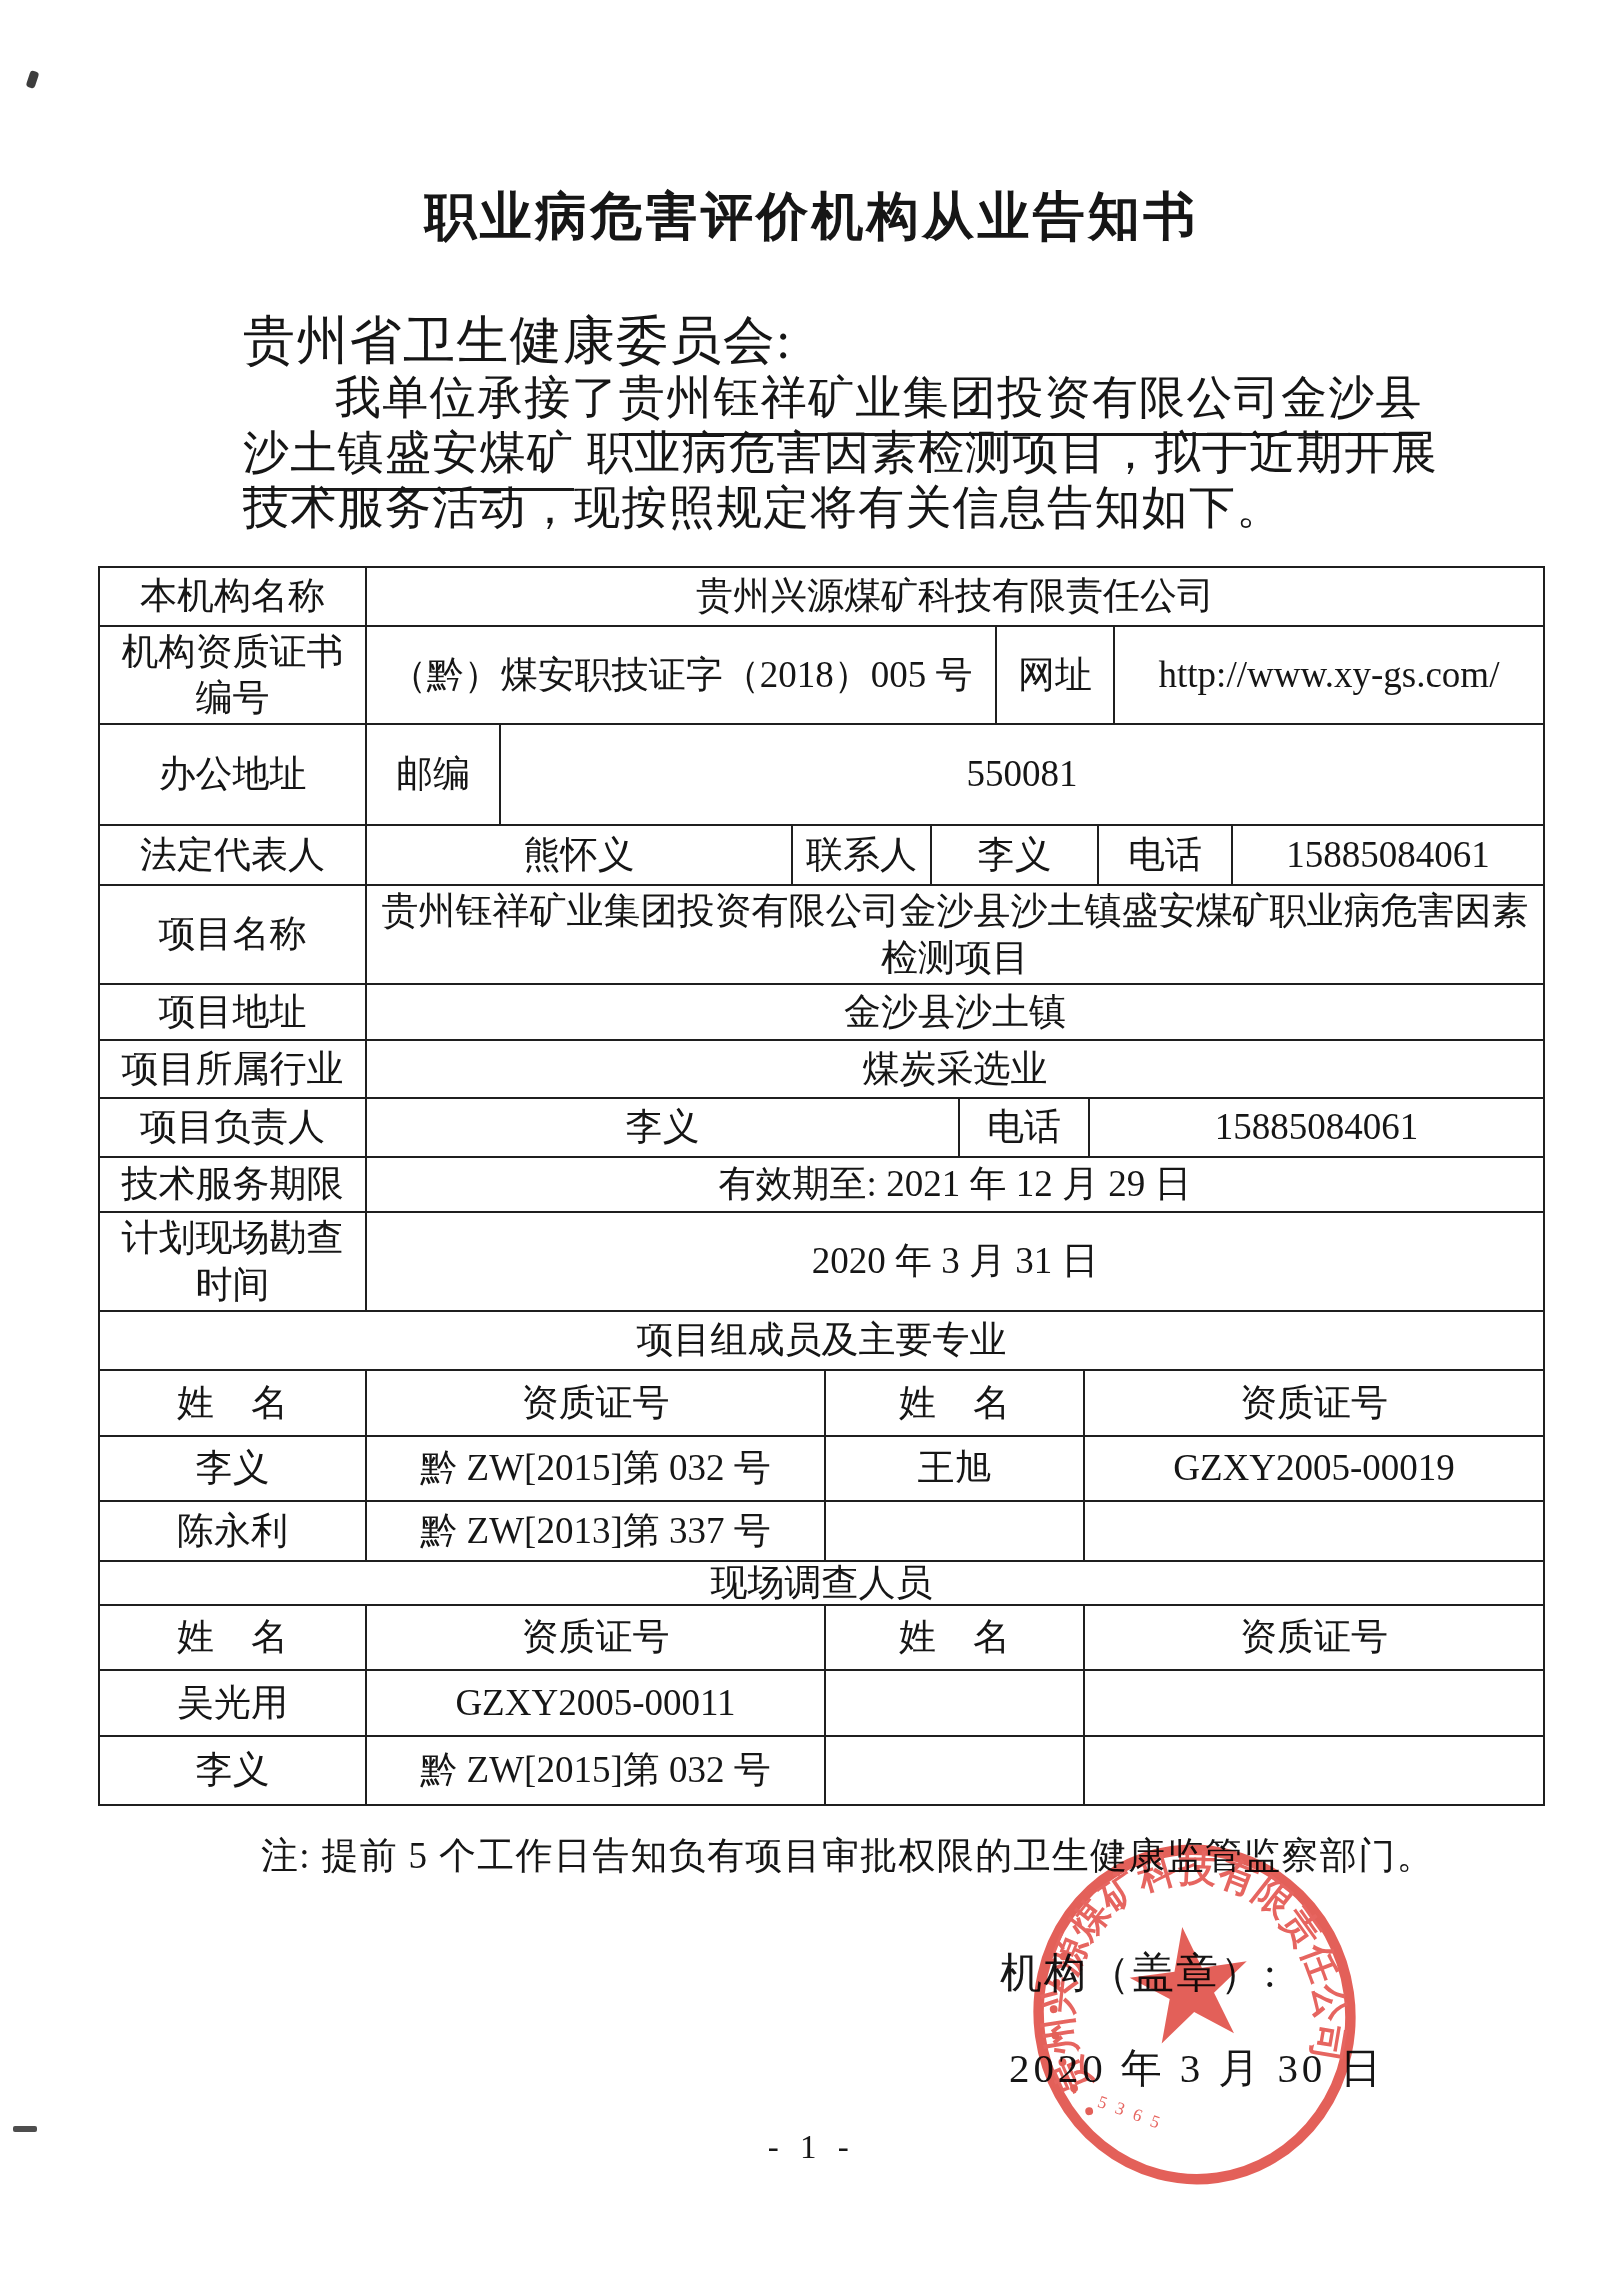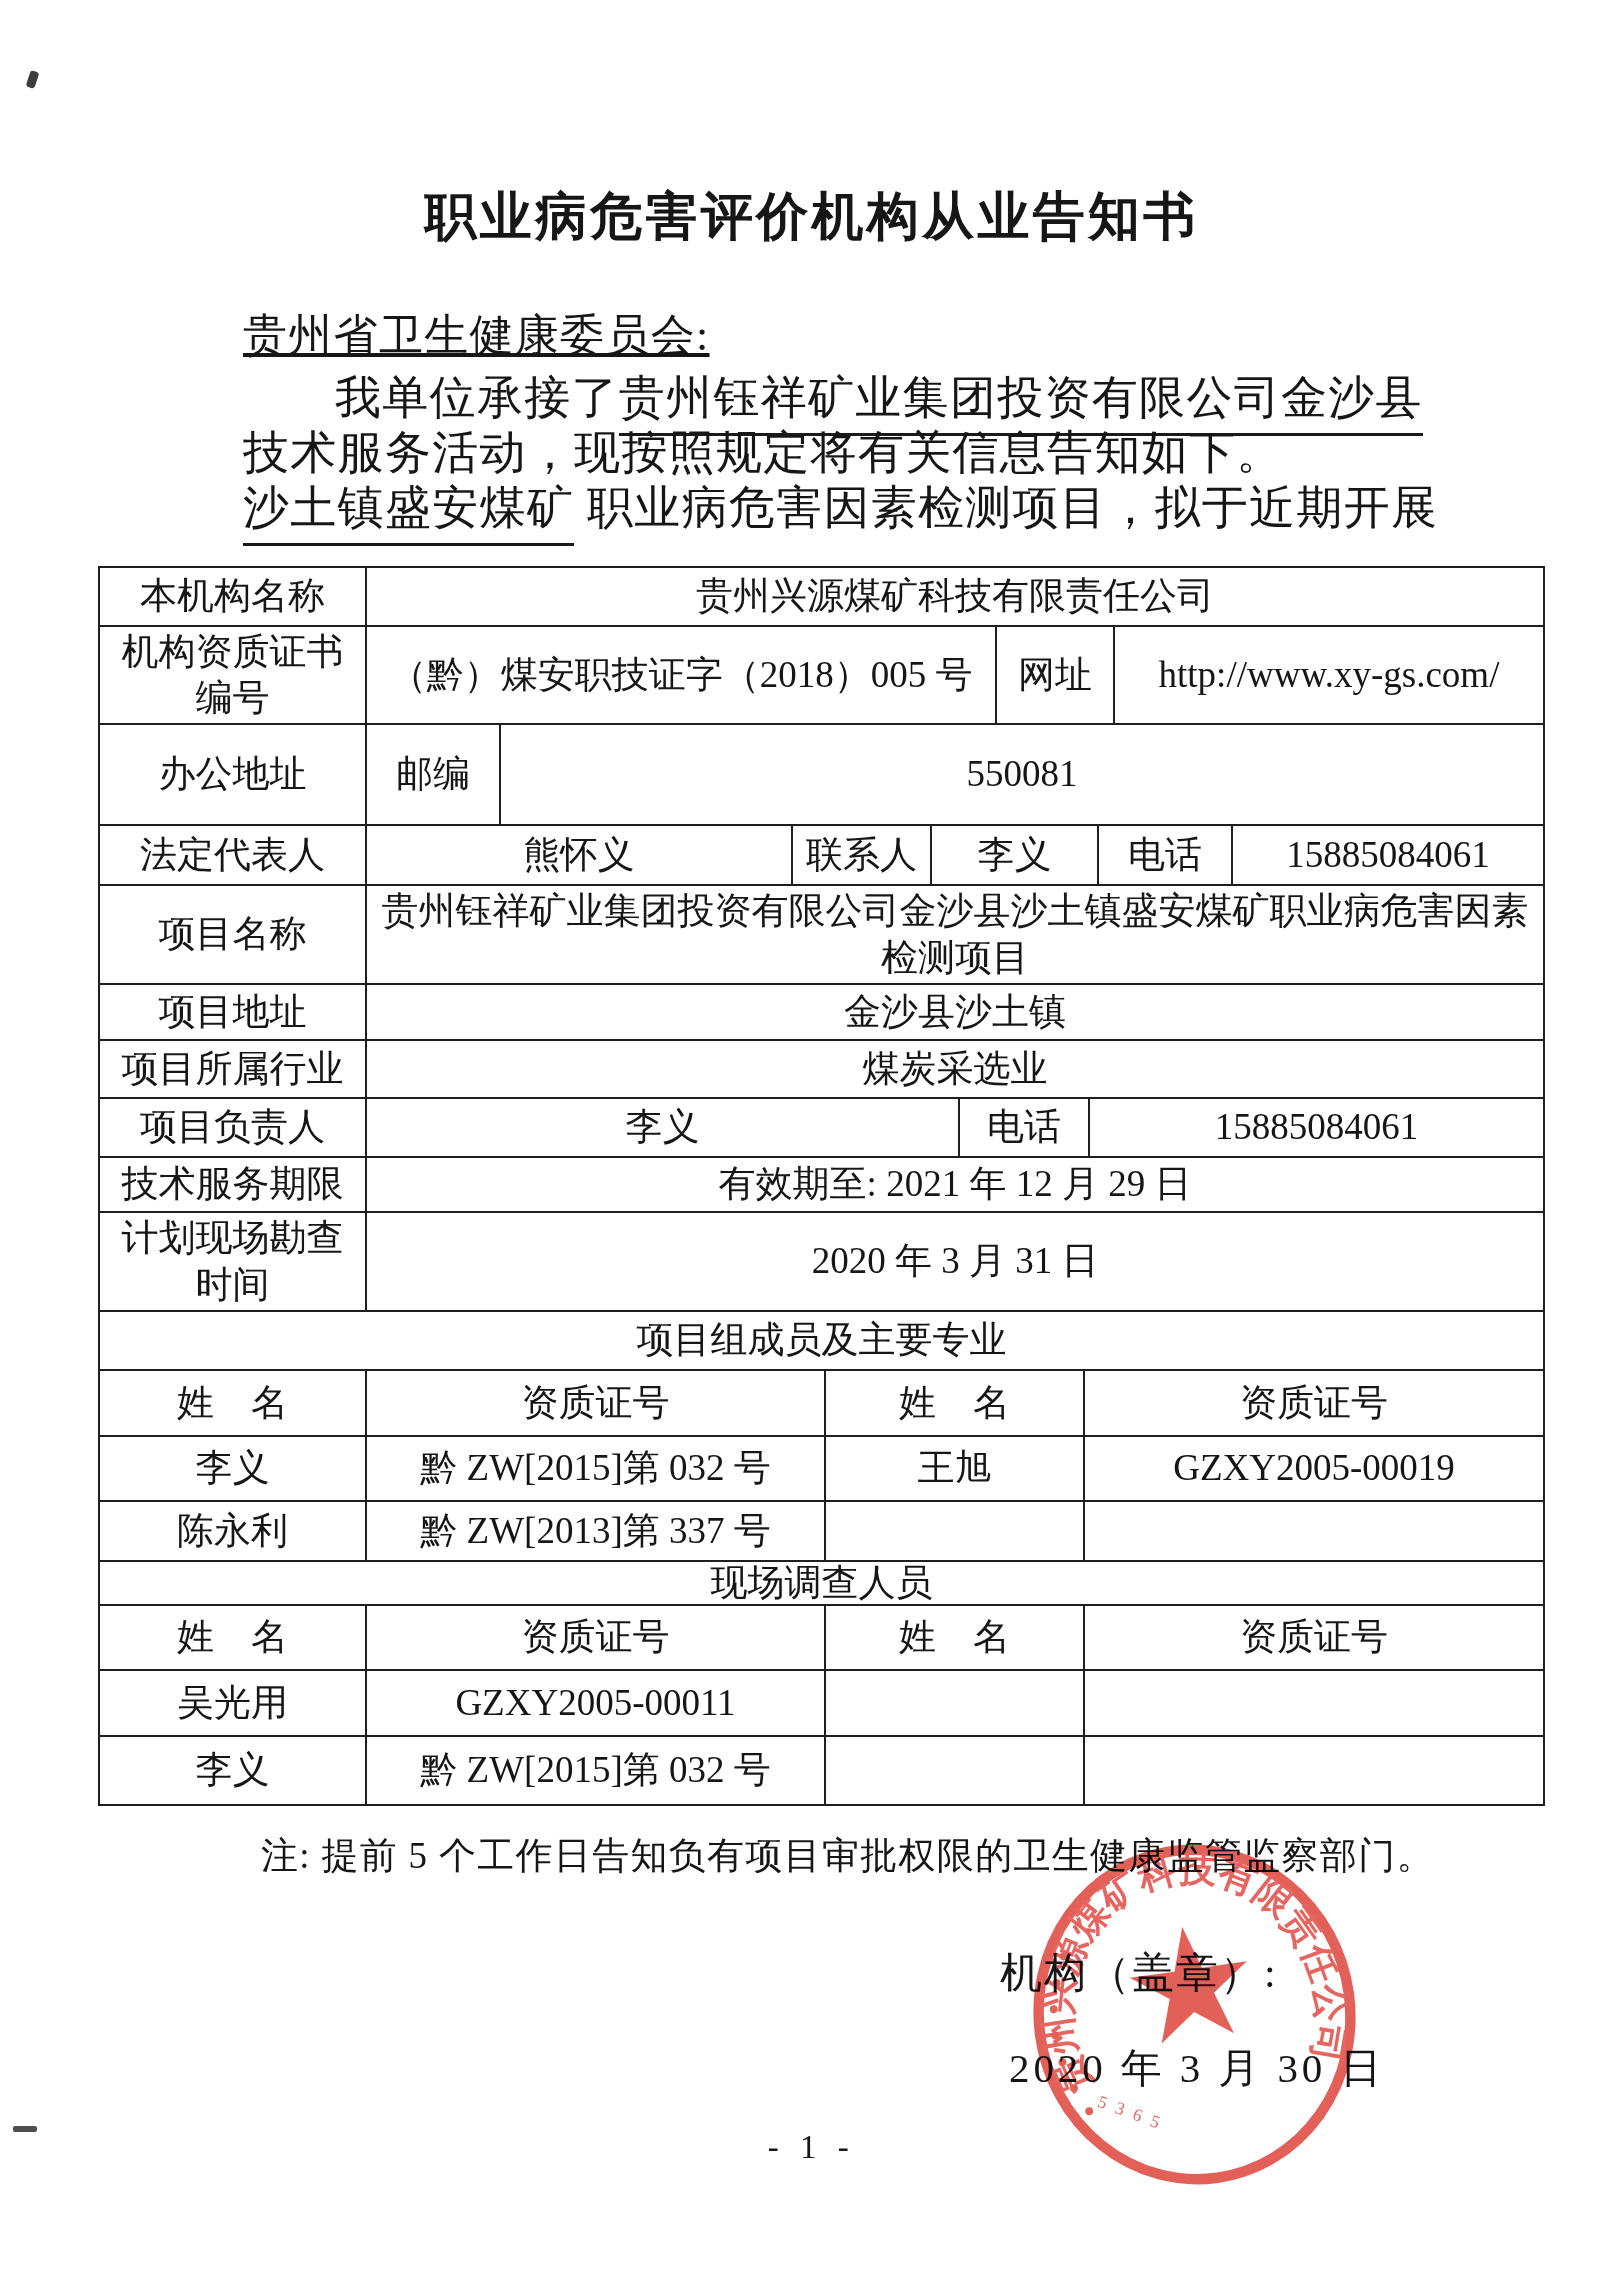--- a/index.html
+++ b/index.html
@@ -15,21 +15,21 @@
     font-family:"Liberation Serif","DejaVu Serif",serif;
     color:var(--ink);
   }
   .doc-title{
     position:absolute;left:0;top:182px;width:100%;
     text-align:center;
     font-size:52px;font-weight:700;letter-spacing:3.3px;
   }
   .salutation{
     position:absolute;left:243px;top:306px;
-    font-size:44px;letter-spacing:1.3px;text-decoration:underline;
+    font-size:52px;letter-spacing:1.3px;
   }
   .intro{
     position:absolute;left:243px;top:370px;
     font-size:46px;line-height:55px;letter-spacing:1.3px;
     white-space:nowrap;
   }
   .intro .iline{height:55px;}
   .intro .indent{padding-left:92px;}
   .u{border-bottom:3.3px solid #1a1a1a;padding-bottom:10px;}
   .tbl{
@@ -78,22 +78,22 @@
 <body>
 
 <div class="page">
 
   <div class="doc-title">职业病危害评价机构从业告知书</div>
 
   <div class="salutation">贵州省卫生健康委员会:</div>
 
   <div class="intro">
     <div class="iline indent"><span>我单位承接了</span><span class="u">贵州钰祥矿业集团投资有限公司金沙县</span></div>
+    <div class="iline"><span class="u">沙土镇盛安煤矿</span><span> 职业病危害因素检测项目，拟于近期开展</span></div>
     <div class="iline"><span>技术服务活动，现按照规定将有关信息告知如下。</span></div>
-    <div class="iline"><span class="u">沙土镇盛安煤矿</span><span> 职业病危害因素检测项目，拟于近期开展</span></div>
   </div>
 
   <div class="tbl">
     <div class="trow" style="height:59px">
       <div class="cell" style="width:267px">本机构名称</div>
       <div class="cell grow">贵州兴源煤矿科技有限责任公司</div>
     </div>
     <div class="trow" style="height:98px">
       <div class="cell" style="width:267px">机构资质证书编号</div>
       <div class="cell" style="width:630px">（黔）煤安职技证字（2018）005 号</div>

